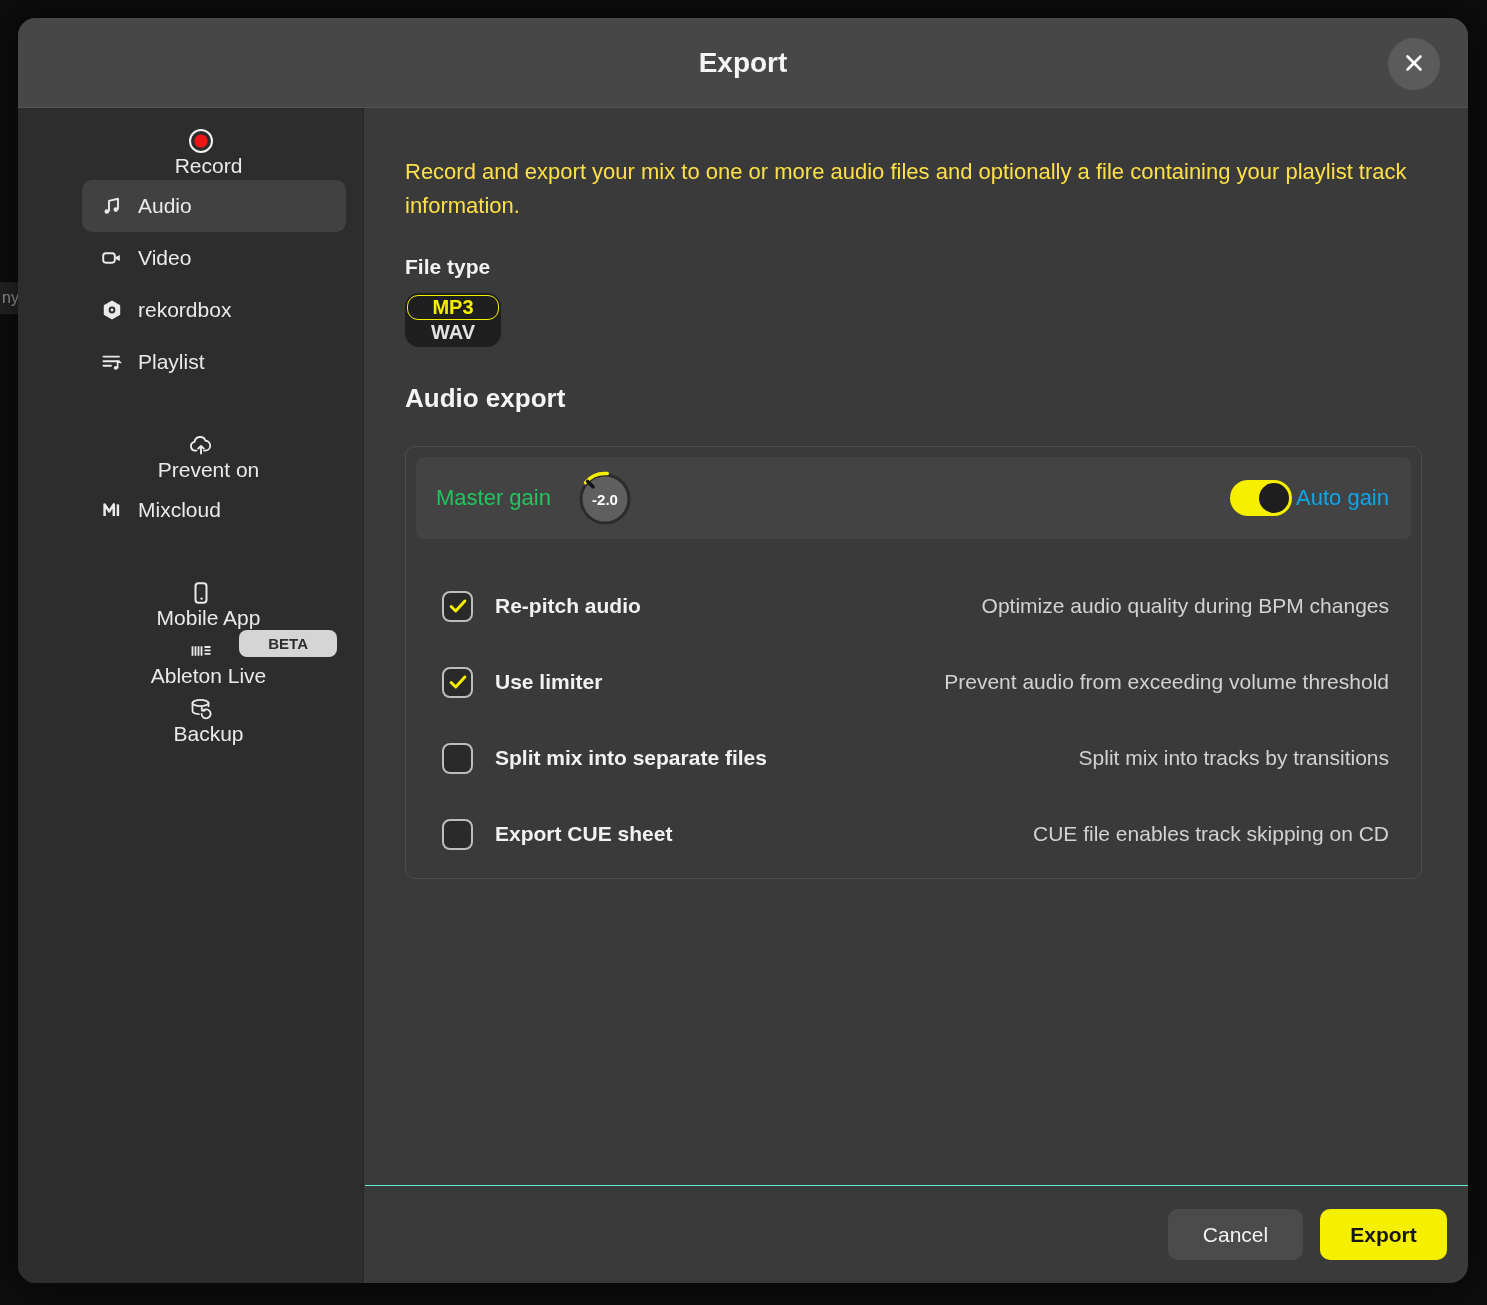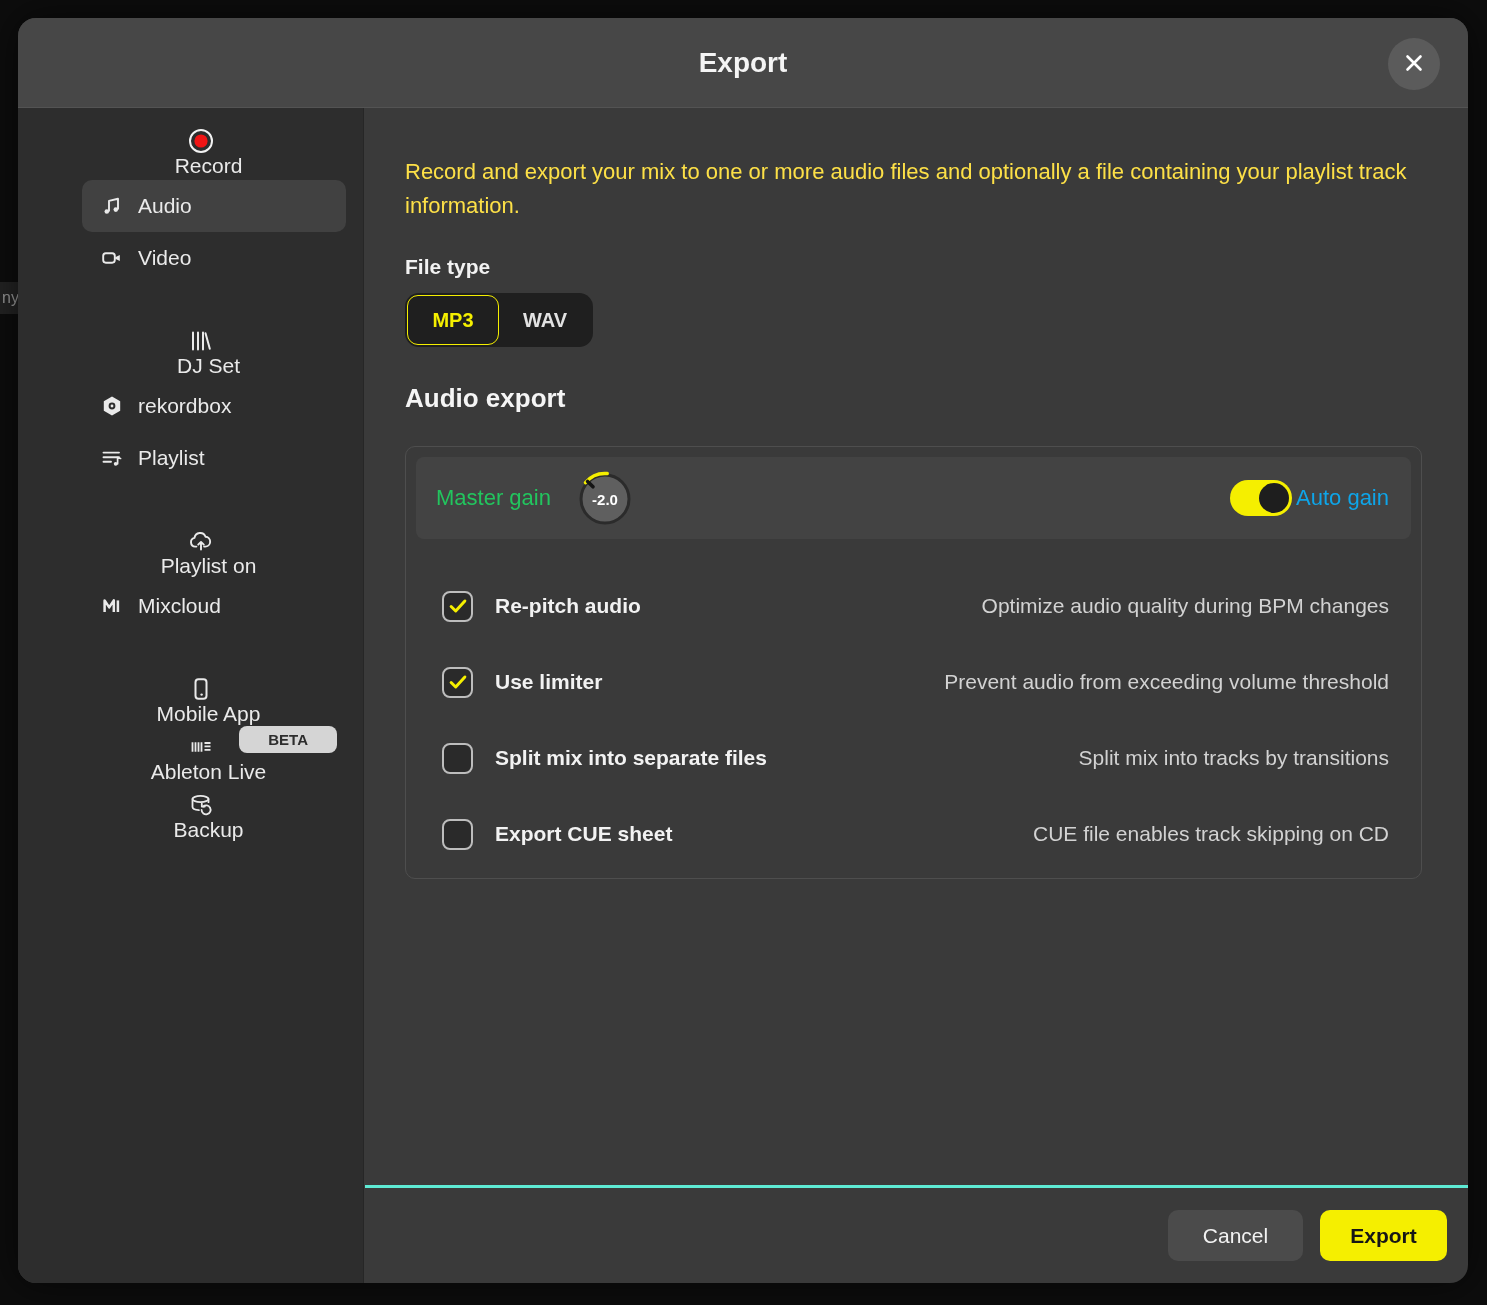--- a/index.html
+++ b/index.html
@@ -38,21 +38,21 @@
   .gap-lg { margin-top:44px; }
   .gap-sm { margin-top:6px; }
   .badge { margin-left:auto; margin-right:26px; background:#d5d5d5; color:#2d2d2d;
            font-size:15px; font-weight:600; border-radius:8px; padding:5px 29px; }
 
   
   .main { position:absolute; left:347px; top:90px; right:0; bottom:98px; padding:47px 44px 0 40px; }
   .desc { color:#fde047; font-size:22px; line-height:34px; max-width:1030px; }
   .section-label { margin-top:32px; color:#f2f2f2; font-size:21px; font-weight:700; }
   .seg { margin-top:14px; display:inline-flex; align-items:center; background:#1f1f1f;
-         border-radius:14px; padding:2px; height:54px; }
+         border-radius:14px; padding:2px; height:54px;flex-direction:column; }
   .seg-btn { height:50px; min-width:92px; border-radius:11px; border:1.5px solid transparent;
              background:transparent; color:#e2e2e2; font-size:20px; font-weight:600;
              font-family:inherit; cursor:pointer; }
   .seg-btn.selected { border-color:#f5ef00; color:#f5ef00; }
   .h2 { margin-top:36px; color:#f5f5f5; font-size:26px; font-weight:700; }
 
   .panel { margin-top:32px; width:1017px; height:433px; border:1px solid #4e4e4e;
            border-radius:10px; padding:10px; }
   .gain-row { height:82px; background:#434343; border-radius:8px; display:flex;
               align-items:center; padding:0 22px 0 20px; }
@@ -71,21 +71,21 @@
   .checkbox { width:31px; height:31px; border-radius:8px; border:2px solid #bdbdbd;
               background:#2a2a2a; display:flex; align-items:center; justify-content:center;
               cursor:pointer; flex:0 0 auto; }
   .checkbox svg { display:none; }
   .checkbox.checked svg { display:block; }
   .opt-label { margin-left:22px; color:#f2f2f2; font-size:21px; font-weight:700; }
   .opt-desc { margin-left:auto; color:#d2d2d2; font-size:21px; }
 
   
   .footer { position:absolute; left:347px; right:0; bottom:0; height:98px;
-            border-top:3px solid #5eead4; display:flex; align-items:center;
+            border-top:1px solid #5eead4; display:flex; align-items:center;
             justify-content:flex-end; gap:17px; padding-right:21px; }
   .btn { height:51px; border:none; border-radius:10px; font-size:21px; cursor:pointer;
          font-family:inherit; }
   .btn-cancel { width:135px; background:#4b4b4b; color:#f2f2f2; }
   .btn-export { width:127px; background:#f5ef00; color:#161616; font-weight:600; }
 
   .ic * { vector-effect:non-scaling-stroke; }
 </style>
 </head>
 <body>
@@ -133,28 +133,20 @@
       <div class="side-item sub">
         <span class="ic">
           <svg viewBox="0 0 24 24" width="24" height="24">
               <rect x="3.2" y="7.3" width="11.6" height="9.4" rx="2.6" fill="none" stroke="#eaeaea" stroke-width="1.9"></rect>
               <path d="M15.2 11.3l4.6-2.3v6L15.2 12.7z" fill="#eaeaea"></path>
             </svg>
         </span>
         <span>Video</span>
       </div>
 
-      <div class="side-item top gap-lg">
-        <span class="ic">
-          <svg viewBox="0 0 26 26" width="26" height="26">
-              <path d="M5 4.5v17M10 4.5v17M15 4.5v17M17.5 5.2l4.3 15.6" fill="none" stroke="#eaeaea" stroke-width="2" stroke-linecap="round"></path>
-            </svg>
-        </span>
-        <span>DJ Set</span>
-      </div>
 
       <div class="side-item sub">
         <span class="ic">
           <svg viewBox="0 0 24 24" width="24" height="24">
               <path fill-rule="evenodd" d="M12 2.6l8.2 4.7v9.4L12 21.4l-8.2-4.7V7.3z M12 15.4a3.4 3.4 0 1 0 0-6.8 3.4 3.4 0 0 0 0 6.8z" fill="#eaeaea"></path>
               <circle cx="12" cy="12" r="1.4" fill="#eaeaea"></circle>
             </svg>
         </span>
         <span>rekordbox</span>
       </div>
@@ -170,21 +162,21 @@
         <span>Playlist</span>
       </div>
 
       <div class="side-item top gap-lg">
         <span class="ic">
           <svg viewBox="0 0 26 26" width="26" height="26">
               <path d="M8.4 18.6H7.2a4.4 4.4 0 0 1-.7-8.7 5.7 5.7 0 0 1 11-1.2 4.6 4.6 0 0 1-.6 9.9h-.8" fill="none" stroke="#eaeaea" stroke-width="1.9" stroke-linecap="round" stroke-linejoin="round"></path>
               <path d="M13 21.5v-7.4M10.2 16.7l2.8-2.8 2.8 2.8" fill="none" stroke="#eaeaea" stroke-width="1.9" stroke-linecap="round" stroke-linejoin="round"></path>
             </svg>
         </span>
-        <span>Playlist on</span>
+        <span>Prevent on</span>
       </div>
 
       <div class="side-item sub">
         <span class="ic">
           <svg viewBox="0 0 24 24" width="24" height="24">
               <path d="M4.6 18V6.4l4.6 7 4.6-7V18" fill="none" stroke="#eaeaea" stroke-width="2.5" stroke-linejoin="round"></path>
               <path d="M17.9 6.4V18" stroke="#eaeaea" stroke-width="2.5"></path>
             </svg>
         </span>
         <span>Mixcloud</span>

